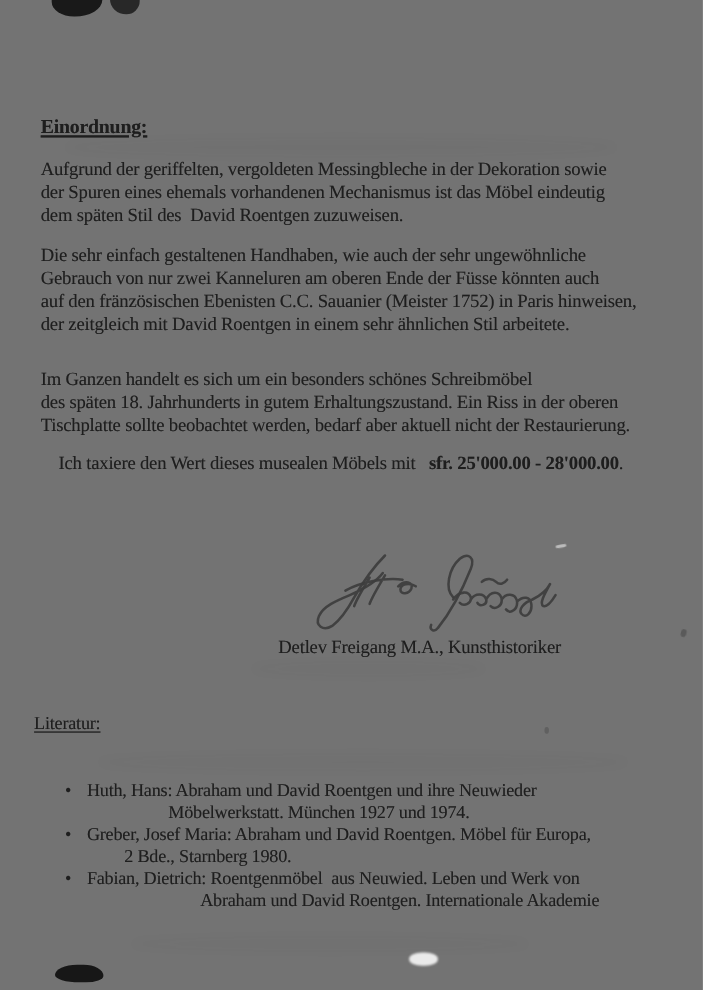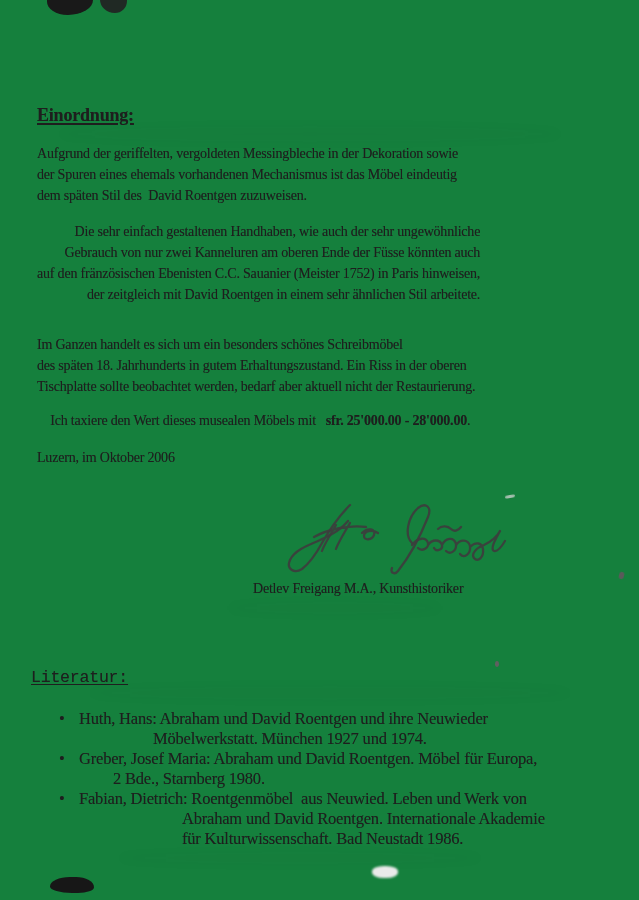--- a/index.html
+++ b/index.html
@@ -1,27 +1,27 @@
 <!DOCTYPE html>
 <html><head>
 <meta charset="utf-8">
 <style>
   html,body{margin:0;padding:0;background:#ffffff;}
   #page{
     position:relative;
     width:639px;height:900px;
-    background:#15803d;
+    background:#737373;
     overflow:hidden;
     font-family:"Liberation Serif","DejaVu Serif",serif;
     color:#1e1e1e;
   }
   .abs{position:absolute;}
   .pre{white-space:pre;}
   .body-text{
-    font-size:14px;
+    font-size:17px;
     line-height:21px;
     letter-spacing:-0.2px;
     text-shadow:0 0 0.5px rgba(30,30,30,0.45);
   }
   .h1{
     font-size:18px;
     font-weight:700;
     text-decoration:underline;
     text-decoration-thickness:2px;
     text-underline-offset:2px;
@@ -79,54 +79,52 @@
   <div class="blob speck-2"></div>
   <div class="blob blob-b2"></div>
   <div class="blob blob-b1"></div>
 
   <div class="abs h1" style="left:37px;top:105px;">Einordnung:</div>
 
   <div class="abs body-text pre" style="left:37px;top:143px;">Aufgrund der geriffelten, vergoldeten Messingbleche in der Dekoration sowie
 der Spuren eines ehemals vorhandenen Mechanismus ist das Möbel eindeutig
 dem späten Stil des  David Roentgen zuzuweisen.</div>
 
-  <div class="abs body-text pre" style="left:37px;top:221px;text-align:right;">Die sehr einfach gestaltenen Handhaben, wie auch der sehr ungewöhnliche
+  <div class="abs body-text pre" style="left:37px;top:221px;">Die sehr einfach gestaltenen Handhaben, wie auch der sehr ungewöhnliche
 Gebrauch von nur zwei Kanneluren am oberen Ende der Füsse könnten auch
 auf den fränzösischen Ebenisten C.C. Sauanier (Meister 1752) in Paris hinweisen,
 der zeitgleich mit David Roentgen in einem sehr ähnlichen Stil arbeitete.</div>
 
   <div class="abs body-text pre" style="left:37px;top:334px;">Im Ganzen handelt es sich um ein besonders schönes Schreibmöbel
 des späten 18. Jahrhunderts in gutem Erhaltungszustand. Ein Riss in der oberen
 Tischplatte sollte beobachtet werden, bedarf aber aktuell nicht der Restaurierung.</div>
 
   <div class="abs body-text pre" style="left:37px;top:389px;">
     <span>Ich taxiere den Wert dieses musealen Möbels mit   </span><span class="bold">sfr. 25'000.00 - 28'000.00</span><span>.</span>
   </div>
 
-  <div class="abs body-text pre" style="left:37px;top:447px;">Luzern, im Oktober 2006</div>
 
   <svg class="sig" viewBox="0 0 245 82">
     <path d="M88,6 C80,14 68,30 60,44 C54,55 48,64 40,70 C32,75 24,70 28,61 C32,52 44,47 56,42 C70,36 80,30 86,22"></path>
     <path d="M74,26 C68,36 62,46 60,52 M88,24 C82,34 76,44 74,50 M52,38 C66,30 88,26 104,28 M100,34 C106,28 114,30 112,36 C110,41 102,42 102,37 C102,32 110,30 116,34"></path>
     <path d="M150,44 C142,36 146,18 156,9 C164,3 170,8 166,18 C162,28 152,52 136,72 C133,76 128,74 130,69"></path>
     <path d="M150,46 C156,38 164,38 166,44 C167,49 160,53 156,49 M166,46 C170,40 178,40 180,46 C181,51 174,53 172,49 M180,46 C184,38 192,38 194,45 C195,52 188,56 184,52 M194,46 C198,40 206,40 208,47 C209,55 202,60 198,55 M208,48 C214,42 220,44 221,50 C222,58 216,64 212,59 C209,55 214,49 222,46 C230,42 236,36 238,32 C233,41 228,50 232,52 C236,53 240,47 243,42"></path>
     <path d="M176,30 C180,26 186,27 189,30 C192,33 196,32 199,28"></path>
   </svg>
 
   <div class="abs body-text pre" style="left:253px;top:578px;text-align:right;">Detlev Freigang M.A., Kunsthistoriker</div>
 
-  <div class="abs h2" style="left:31px;top:668px;font-family:Liberation Mono, monospace;">Literatur:</div>
+  <div class="abs h2" style="left:31px;top:648px;">Literatur:</div>
 
   <div class="abs lit" style="left:37px;top:709px;width:580px;">
 
     <div class="lit-row"><span class="dot">•</span><span>Huth, Hans: Abraham und David Roentgen und ihre Neuwieder</span></div>
     <div class="lit-cont ind-a">Möbelwerkstatt. München 1927 und 1974.</div>
 
     <div class="lit-row"><span class="dot">•</span><span>Greber, Josef Maria: Abraham und David Roentgen. Möbel für Europa,</span></div>
     <div class="lit-cont ind-b">2 Bde., Starnberg 1980.</div>
 
     <div class="lit-row"><span class="dot">•</span><span>Fabian, Dietrich: Roentgenmöbel  aus Neuwied. Leben und Werk von</span></div>
     <div class="lit-cont ind-c">Abraham und David Roentgen. Internationale Akademie</div>
-    <div class="lit-cont ind-c">für Kulturwissenschaft. Bad Neustadt 1986.</div>
 
   </div>
 
 </div>
 
 </body></html>

